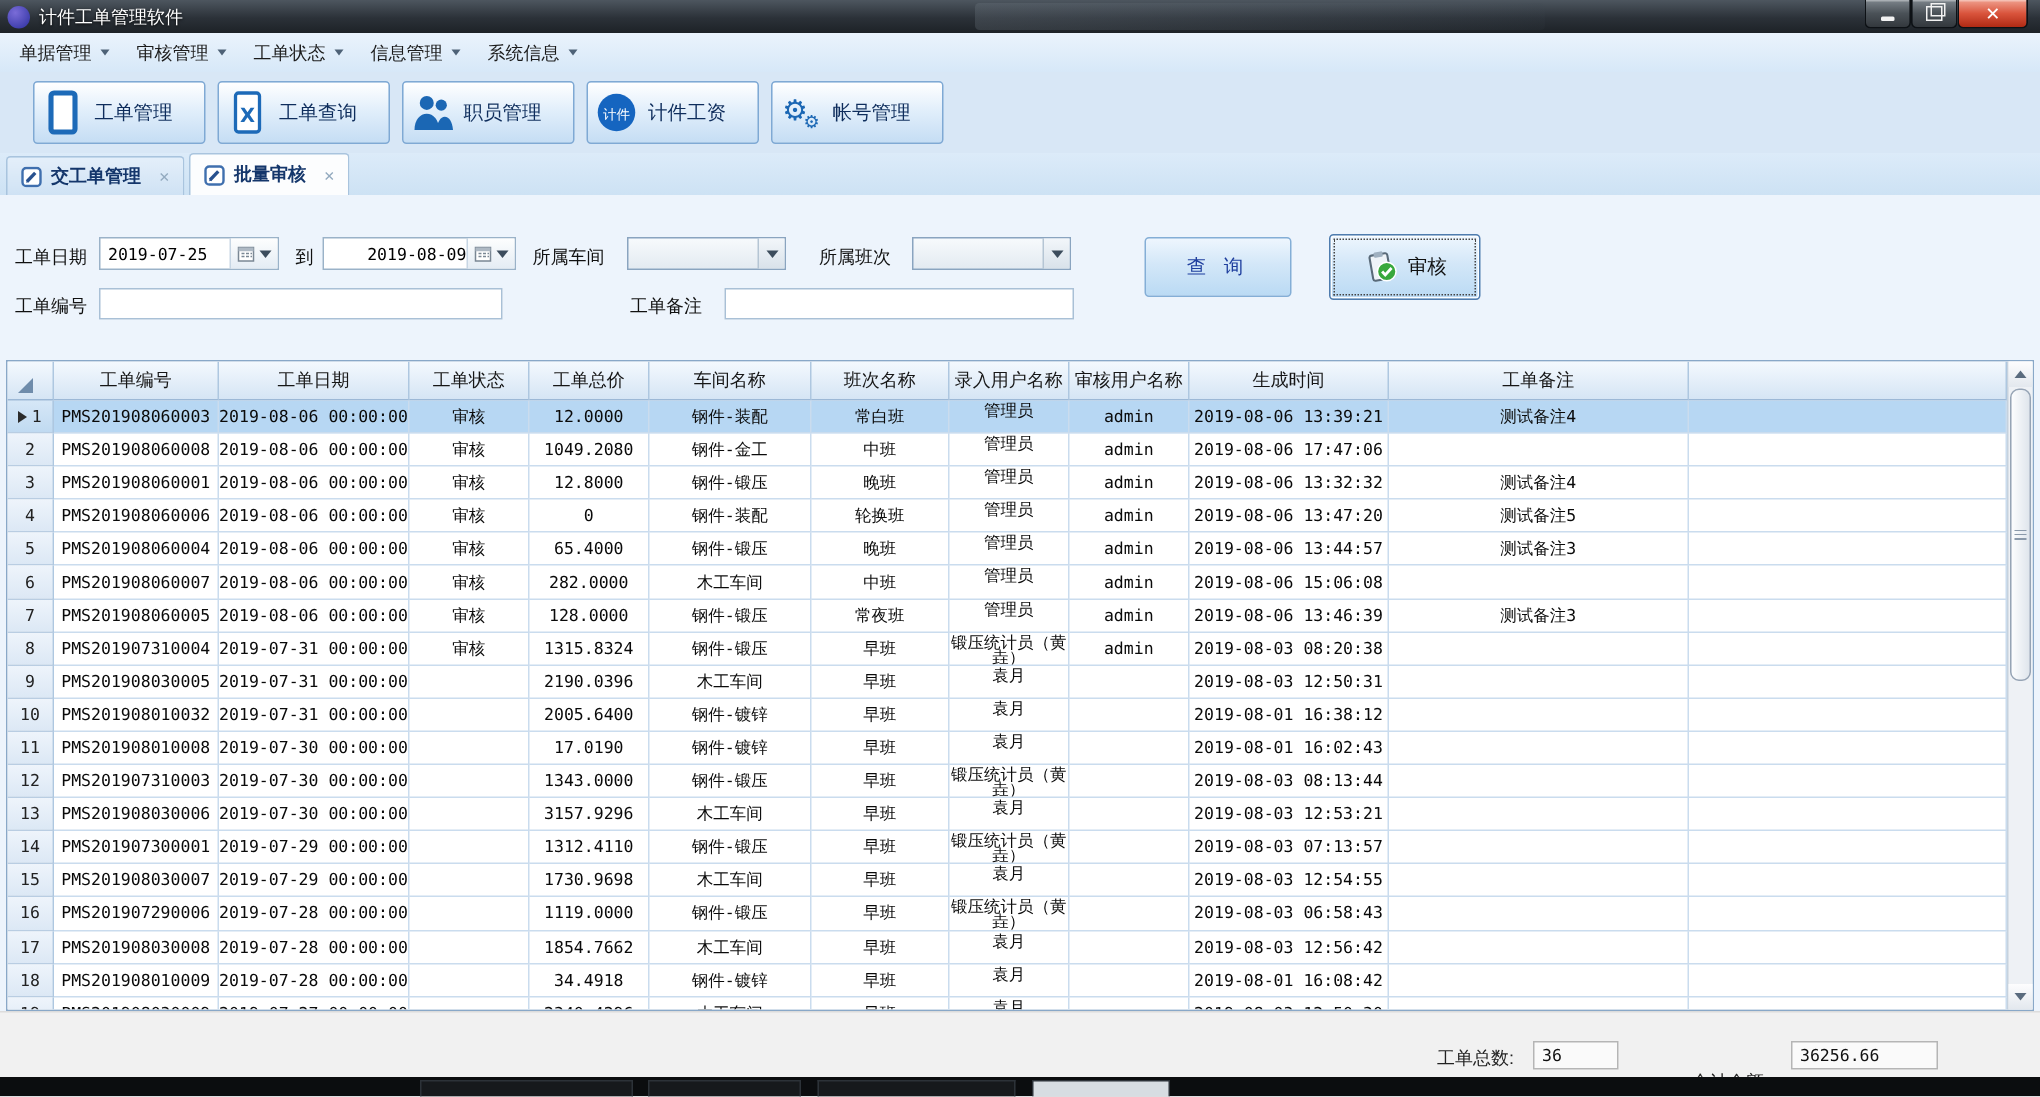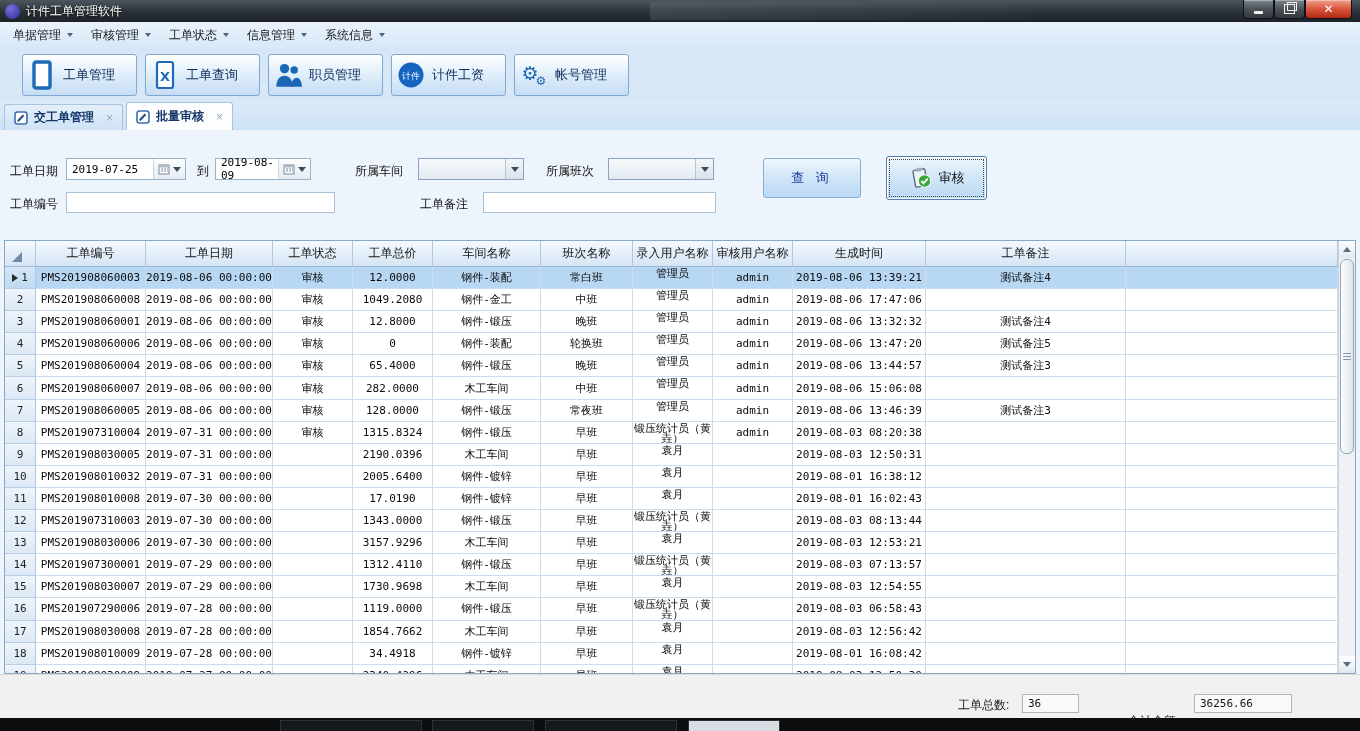--- a/index.html
+++ b/index.html
@@ -243,21 +243,21 @@
       <span class="dfbtn">
         <svg width="12" height="12" viewBox="0 0 12 12">
             <rect x="1" y="2" width="10" height="9" fill="#fff" stroke="#7a8794"></rect>
             <rect x="1" y="2" width="10" height="2.5" fill="#aeb9c4"></rect>
             <path d="M3 6h2M6 6h2M9 6h1M3 8h2M6 8h2M9 8h1" stroke="#7a8794" stroke-width="1"></path>
           </svg>
         <span class="tri-down"></span>
       </span>
     </div>
     <span class="f-label" style="left:197px;top:33px;">到</span>
-    <div class="datefield" style="left:215px;top:28px;width:96px;">
+    <div class="datefield" style="left:215px;top:28px;width:129px;text-align:right;">
       <span class="dval">2019-08-09</span>
       <span class="dfbtn">
         <svg width="12" height="12" viewBox="0 0 12 12">
             <rect x="1" y="2" width="10" height="9" fill="#fff" stroke="#7a8794"></rect>
             <rect x="1" y="2" width="10" height="2.5" fill="#aeb9c4"></rect>
             <path d="M3 6h2M6 6h2M9 6h1M3 8h2M6 8h2M9 8h1" stroke="#7a8794" stroke-width="1"></path>
           </svg>
         <span class="tri-down"></span>
       </span>
     </div>

